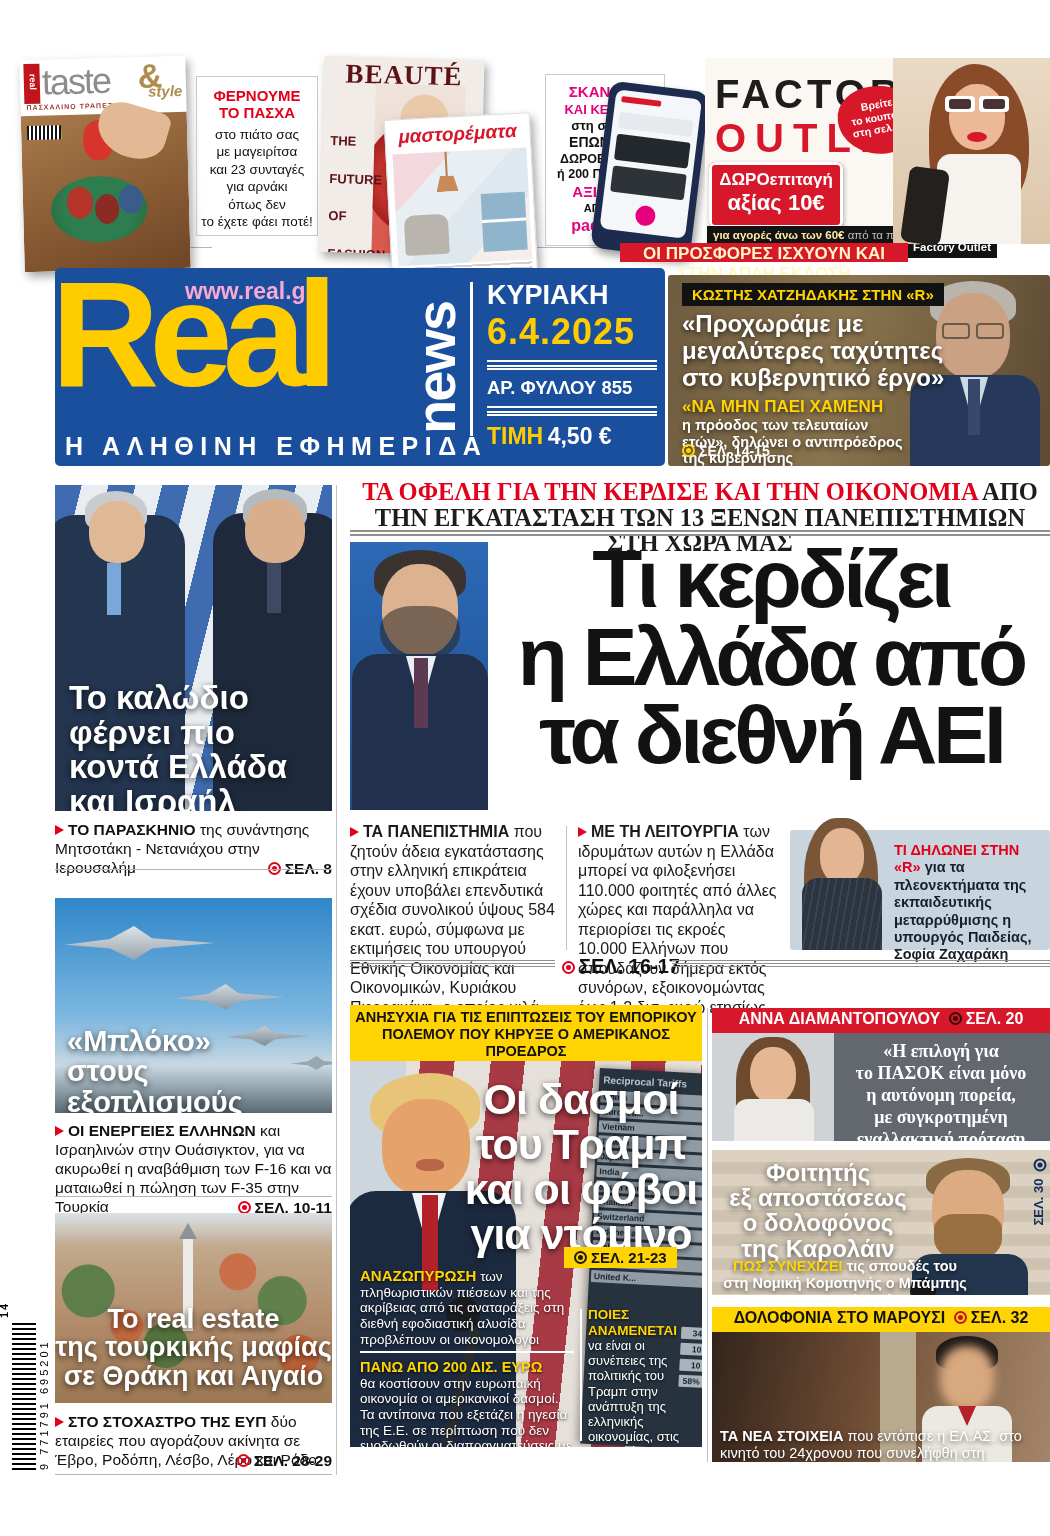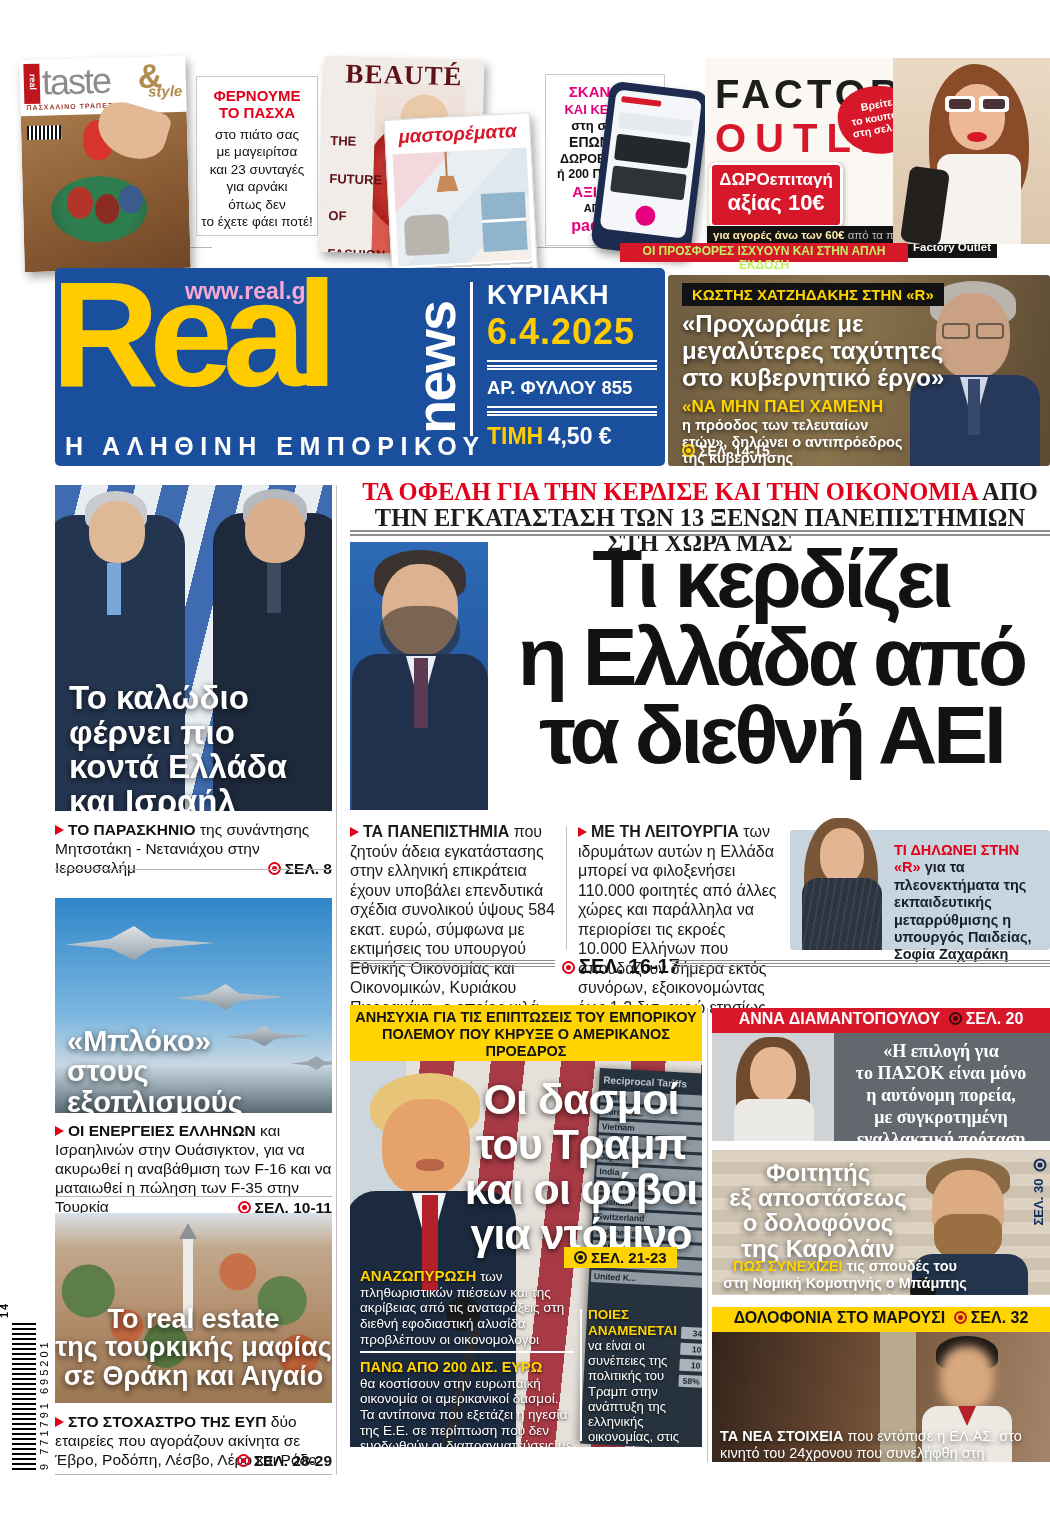--- a/index.html
+++ b/index.html
@@ -135,37 +135,37 @@
       <div class="abs" style="left:52px;top:38px;width:30px;height:16px;border-radius:4px;background:#fff">
           <div class="abs" style="left:4px;top:3px;width:22px;height:10px;border-radius:3px;background:#4a3136"></div>
         </div>
       <div class="abs" style="left:86px;top:38px;width:30px;height:16px;border-radius:4px;background:#fff">
           <div class="abs" style="left:4px;top:3px;width:22px;height:10px;border-radius:3px;background:#4a3136"></div>
         </div>
       <div class="abs" style="left:74px;top:74px;width:20px;height:10px;border-radius:50%;background:#d7182a"></div>
       <div class="abs" style="left:44px;top:96px;width:84px;height:90px;border-radius:14px 14px 0 0;background:#f6f3ee"></div>
       <div class="abs" style="left:12px;top:110px;width:40px;height:76px;border-radius:8px;background:#23201e;transform:rotate(8deg)"></div>
     </div>
-    <div class="abs b" style="left:-85px;top:185px;width:288px;height:19px;background:#d7182a;color:#bef264;font-size:12px;text-align:center;padding-top:1px">ΟΙ ΠΡΟΣΦΟΡΕΣ ΙΣΧΥΟΥΝ ΚΑΙ ΣΤΗΝ ΑΠΛΗ ΕΚΔΟΣΗ</div>
+    <div class="abs b" style="left:-85px;top:185px;width:288px;height:19px;background:#d7182a;color:#fef9c3;font-size:17px;text-align:center;padding-top:1px">ΟΙ ΠΡΟΣΦΟΡΕΣ ΙΣΧΥΟΥΝ ΚΑΙ ΣΤΗΝ ΑΠΛΗ ΕΚΔΟΣΗ</div>
   </div>
 
   <div class="abs" style="left:55px;top:268px;width:610px;height:198px;background:#1a4f9e;border-radius:5px">
     <div class="abs b" style="left:130px;top:10px;font-size:23px;color:#f9a8d4">www.real.gr</div>
     <div class="abs b" style="left:-4px;top:-12px;font-size:150px;line-height:1.05;color:#ffcc00;letter-spacing:-10px">Real</div>
     <div class="abs b" style="left:348px;top:14px;height:152px;font-size:56px;color:#fff;writing-mode:vertical-rl;transform:rotate(180deg);letter-spacing:-2px">news</div>
     <div class="abs" style="left:415px;top:14px;width:3px;height:154px;background:#fff"></div>
     <div class="abs" style="left:432px;top:12px;width:170px">
       <div class="b" style="color:#fff;font-size:27px">ΚΥΡΙΑΚΗ</div>
       <div class="b" style="color:#ffcc00;font-size:36px;letter-spacing:1px">6.4.2025</div>
       <div class="mhlines" style="margin:7px 0"></div>
       <div class="b" style="color:#fff;font-size:18.5px">ΑΡ. ΦΥΛΛΟΥ 855</div>
       <div class="mhlines" style="margin:7px 0"></div>
       <div style="margin-top:6px"><span class="b" style="color:#ffcc00;font-size:23px">ΤΙΜΗ</span> <span class="b" style="color:#fff;font-size:23px">4,50 €</span></div>
     </div>
-    <div class="abs b" style="left:10px;top:164px;font-size:25px;color:#fff;letter-spacing:6.5px">Η ΑΛΗΘΙΝΗ ΕΜΠΟΡΙΚΟΥ</div>
+    <div class="abs b" style="left:10px;top:164px;font-size:25px;color:#fff;letter-spacing:6.5px">Η ΑΛΗΘΙΝΗ ΕΦΗΜΕΡΙΔΑ</div>
   </div>
 
   <div class="abs" style="left:668px;top:275px;width:382px;height:191px;border-radius:3px;overflow:hidden;background:linear-gradient(100deg,#6e5c40 0%,#8a744e 45%,#5c4a33 100%)">
     <div class="abs" style="left:236px;top:0;width:146px;height:191px">
       <div class="abs" style="left:26px;top:6px;width:86px;height:44px;border-radius:50% 50% 30% 30%;background:#b9b4ac"></div>
       <div class="abs" style="left:32px;top:18px;width:74px;height:86px;border-radius:46%;background:#caa183"></div>
       <div class="abs" style="left:38px;top:48px;width:28px;height:16px;border:2px solid #6b5b4b;border-radius:4px"></div>
       <div class="abs" style="left:72px;top:48px;width:28px;height:16px;border:2px solid #6b5b4b;border-radius:4px"></div>
       <div class="abs" style="left:6px;top:100px;width:130px;height:91px;border-radius:24px 24px 0 0;background:#27395a"></div>
       <div class="abs" style="left:56px;top:102px;width:28px;height:50px;background:#cfd9e6;clip-path:polygon(0 0,100% 0,50% 100%)"></div>

